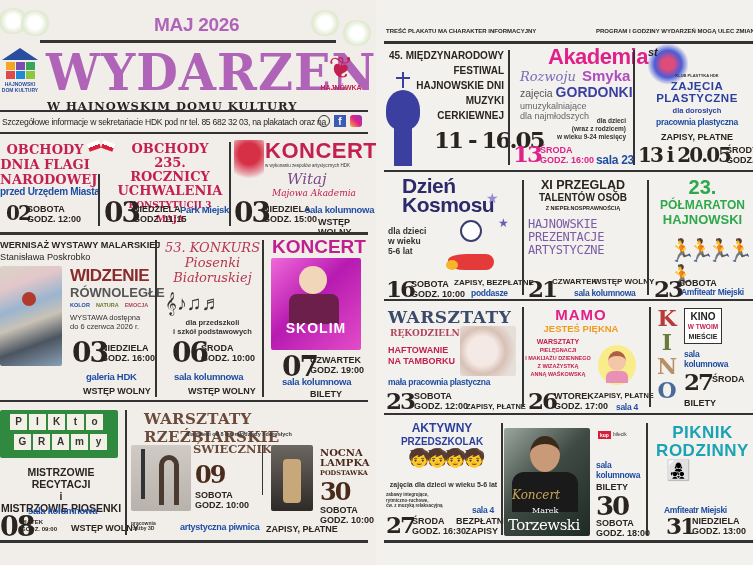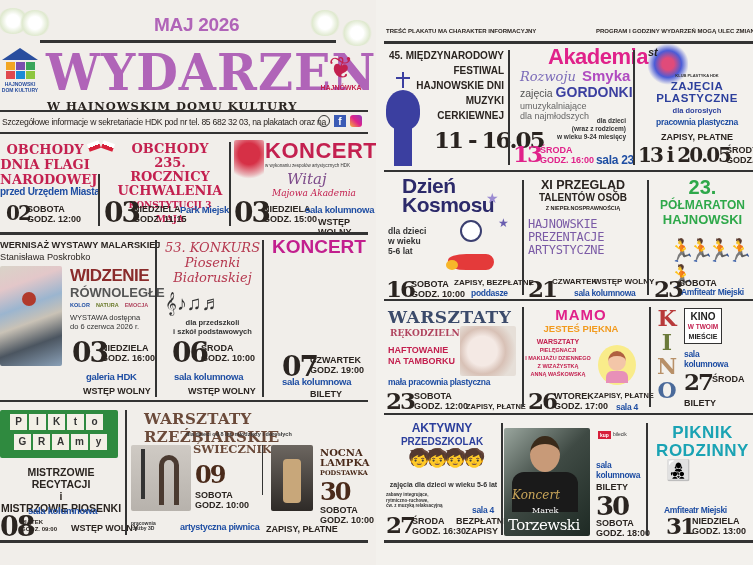--- a/index.html
+++ b/index.html
@@ -141,20 +141,25 @@
   <div class="abs num" style="left:172px;top:339px;font-size:28px;line-height:28px">06</div>
   <div class="abs day" style="left:201px;top:343px">
       <div>ŚRODA</div>
       <div>GODZ. 10:00</div>
     </div>
   <div class="abs cond" style="left:174px;top:371px;font-size:9.5px;color:#1f4ea3">sala kolumnowa</div>
   <div class="abs day" style="left:188px;top:386px">WSTĘP WOLNY</div>
 
   <div class="vrule" style="left:262px;top:240px;height:157px"></div>
   <div class="abs" style="left:272px;top:236px;font-size:19px;font-weight:bold;color:#c21f8e">KONCERT</div>
+  <div class="img" style="left:271px;top:258px;width:90px;height:92px;background:linear-gradient(135deg,#f06ad9 0%,#b71ab0 45%,#e44cc9 100%)">
+    <div style="position:absolute;left:28px;top:8px;width:28px;height:28px;border-radius:50%;background:#f2d6b9"></div>
+    <div style="position:absolute;left:18px;top:36px;width:50px;height:30px;background:#6b1f4a;border-radius:8px 8px 0 0"></div>
+    <div style="position:absolute;left:0;top:62px;width:90px;text-align:center;font-size:14px;font-weight:bold;color:#fff;letter-spacing:1px">SKOLIM</div>
+  </div>
   <div class="abs num" style="left:282px;top:353px;font-size:28px;line-height:28px">07</div>
   <div class="abs day" style="left:310px;top:355px">
       <div>CZWARTEK</div>
       <div>GODZ. 19:00</div>
     </div>
   <div class="abs cond" style="left:282px;top:376px;font-size:9.5px;color:#1f4ea3">sala kolumnowa</div>
   <div class="abs day" style="left:310px;top:389px">BILETY</div>
 
   <div class="rule" style="left:0;top:400px;width:368px;height:2px"></div>
 

